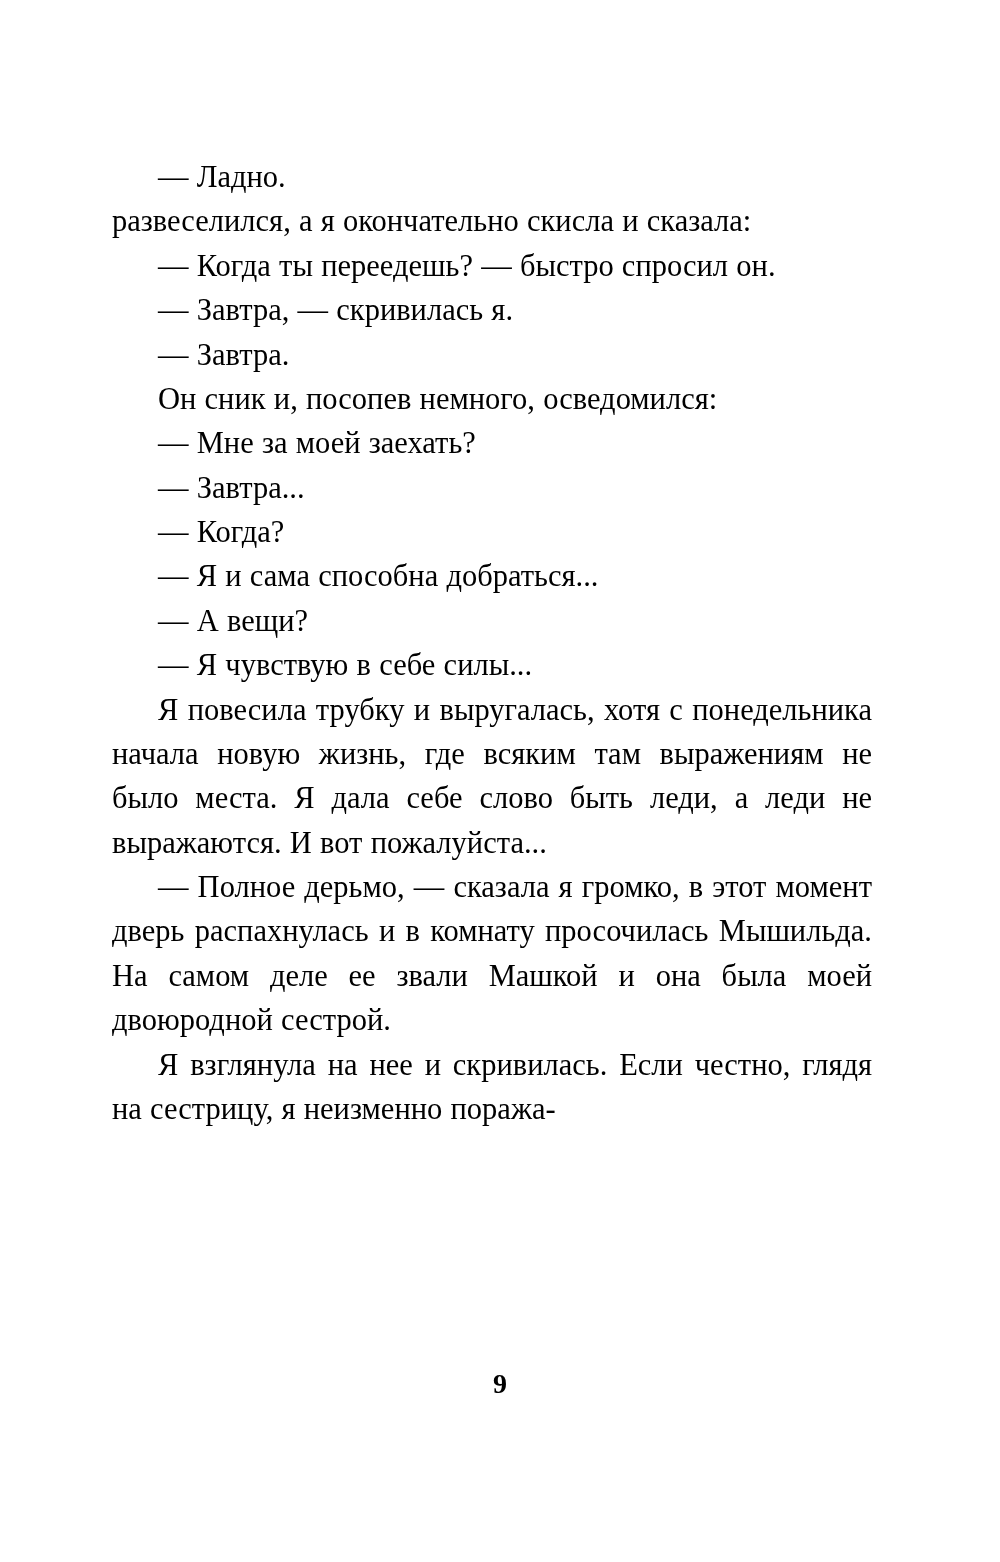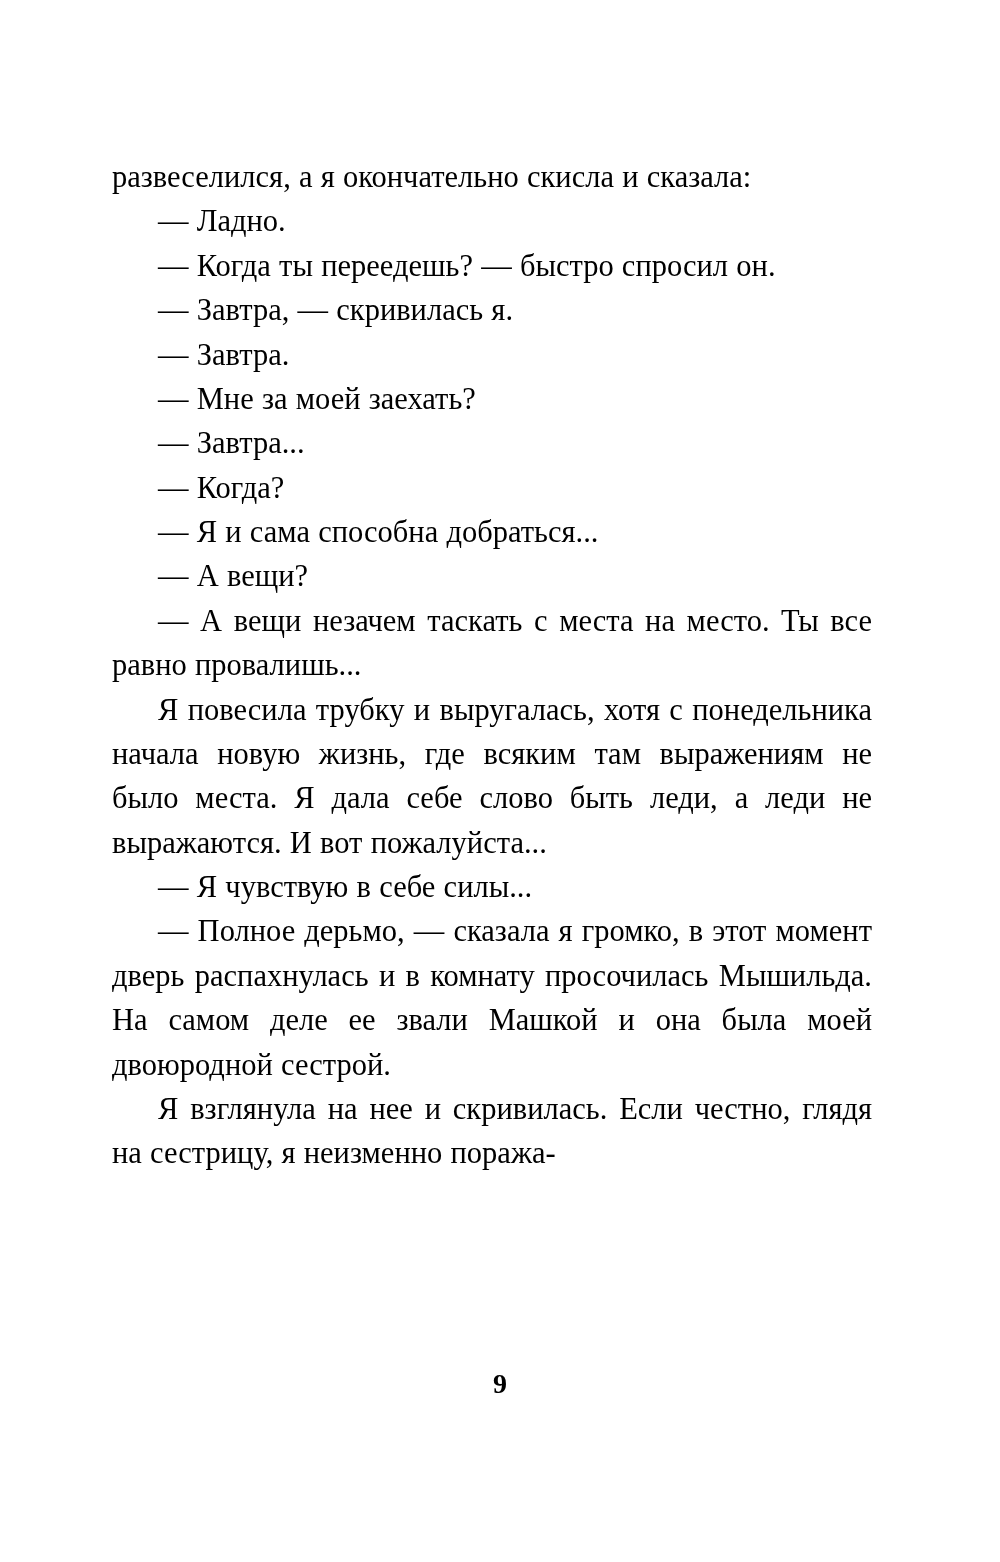--- a/index.html
+++ b/index.html
@@ -52,32 +52,32 @@
     font-weight: bold;
     color: #000000;
   }
 </style>
 </head>
 <body>
 
 <div class="page">
 
   <div class="text-block">
+    <p class="para dash">— Ладно.</p>
     <p class="para noindent">развеселился, а я окончательно скисла и сказала:</p>
-    <p class="para dash">— Ладно.</p>
     <p class="para dash">— Когда ты переедешь? — быстро спросил он.</p>
     <p class="para dash">— Завтра, — скривилась я.</p>
     <p class="para dash">— Завтра.</p>
+    <p class="para indent">Он сник и, посопев немного, осведомился:</p>
     <p class="para dash">— Мне за моей заехать?</p>
     <p class="para dash">— Завтра...</p>
     <p class="para dash">— Когда?</p>
     <p class="para dash">— Я и сама способна добраться...</p>
     <p class="para dash">— А вещи?</p>
-    <p class="para dash">— А вещи незачем таскать с места на место. Ты все равно провалишь...</p>
+    <p class="para dash">— Я чувствую в себе силы...</p>
     <p class="para indent">Я повесила трубку и выругалась, хотя с понедельника начала новую жизнь, где всяким там выражениям не было места. Я дала себе слово быть леди, а леди не выражаются. И вот пожалуйста...</p>
-    <p class="para dash">— Я чувствую в себе силы...</p>
     <p class="para dash">— Полное дерьмо, — сказала я громко, в этот момент дверь распахнулась и в комнату просочилась Мышильда. На самом деле ее звали Машкой и она была моей двоюродной сестрой.</p>
     <p class="para indent">Я взглянула на нее и скривилась. Если честно, глядя на сестрицу, я неизменно поража-</p>
   </div>
 
   <div class="page-number">9</div>
 
 </div>
 
 </body></html>

